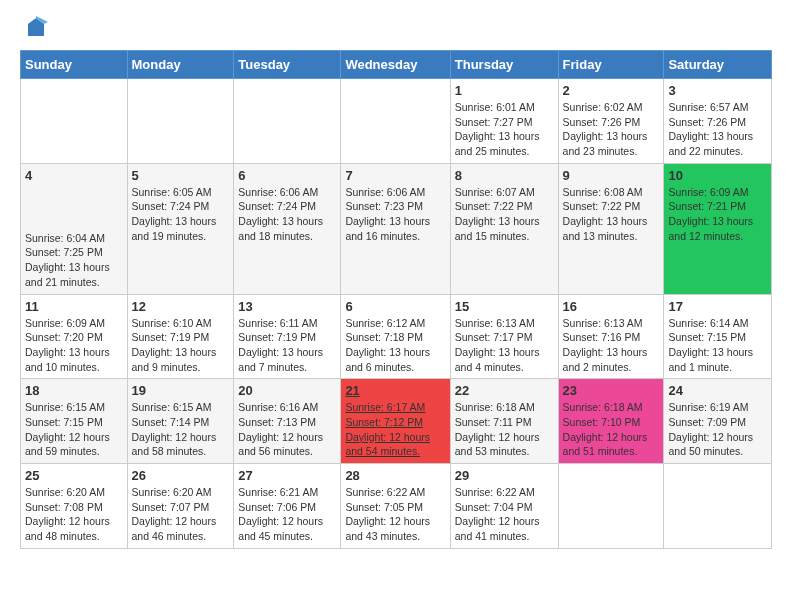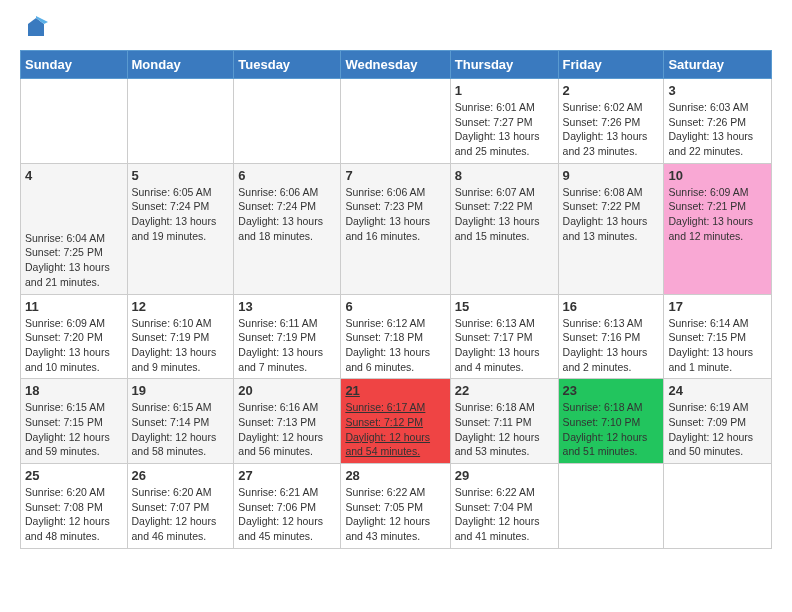--- a/index.html
+++ b/index.html
@@ -80,21 +80,21 @@
           </td>
           <td>
             <span class="day-num">2</span>
             <div class="day-info" style="white-space: pre-line;">Sunrise: 6:02 AM
 Sunset: 7:26 PM
 Daylight: 13 hours
 and 23 minutes.</div>
           </td>
           <td>
             <span class="day-num">3</span>
-            <div class="day-info" style="white-space: pre-line;">Sunrise: 6:03 AM
+            <div class="day-info" style="white-space: pre-line;">Sunrise: 6:57 AM
 Sunset: 7:26 PM
 Daylight: 13 hours
 and 22 minutes.</div>
           </td>
         </tr>
         <tr>
           <td style="background: rgb(245, 245, 245);">
             <span class="day-num">4</span>
             <div class="day-info" style="white-space: pre-line; margin-top: 48px;">Sunrise: 6:04 AM
 Sunset: 7:25 PM
@@ -129,21 +129,21 @@
 Daylight: 13 hours
 and 15 minutes.</div>
           </td>
           <td style="background: rgb(245, 245, 245);">
             <span class="day-num">9</span>
             <div class="day-info" style="white-space: pre-line;">Sunrise: 6:08 AM
 Sunset: 7:22 PM
 Daylight: 13 hours
 and 13 minutes.</div>
           </td>
-          <td style="background: #f9a8d4;">
+          <td style="background: #22c55e;">
             <span class="day-num">10</span>
             <div class="day-info" style="white-space: pre-line;">Sunrise: 6:09 AM
 Sunset: 7:21 PM
 Daylight: 13 hours
 and 12 minutes.</div>
           </td>
         </tr>
         <tr>
           <td>
             <span class="day-num">11</span>
@@ -224,21 +224,21 @@
 Daylight: 12 hours
 and 54 minutes.</div>
           </td>
           <td style="background: rgb(245, 245, 245);">
             <span class="day-num">22</span>
             <div class="day-info" style="white-space: pre-line;">Sunrise: 6:18 AM
 Sunset: 7:11 PM
 Daylight: 12 hours
 and 53 minutes.</div>
           </td>
-          <td style="background: #22c55e;">
+          <td style="background: #ec4899;">
             <span class="day-num">23</span>
             <div class="day-info" style="white-space: pre-line;">Sunrise: 6:18 AM
 Sunset: 7:10 PM
 Daylight: 12 hours
 and 51 minutes.</div>
           </td>
           <td style="background: rgb(245, 245, 245);">
             <span class="day-num">24</span>
             <div class="day-info" style="white-space: pre-line;">Sunrise: 6:19 AM
 Sunset: 7:09 PM

